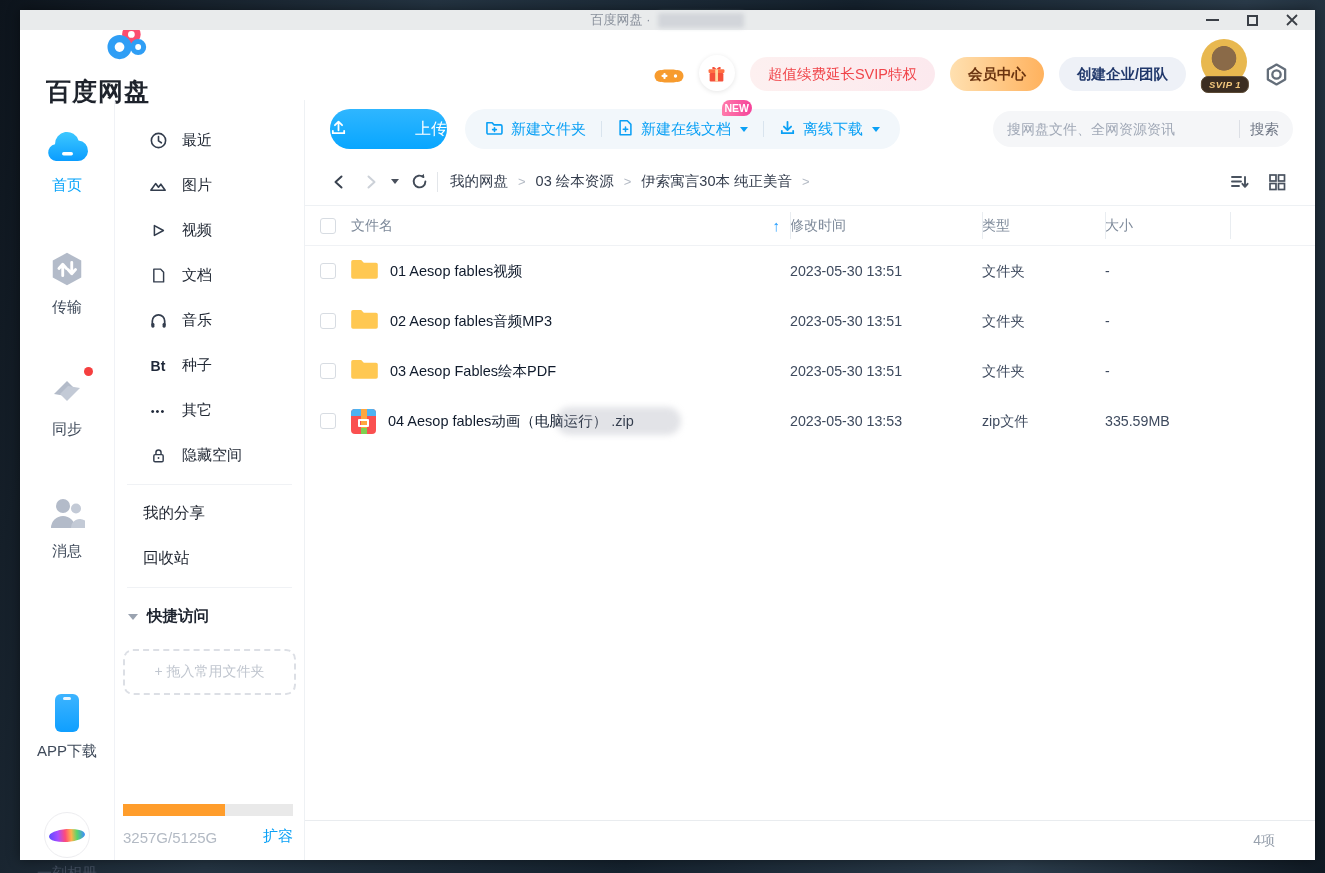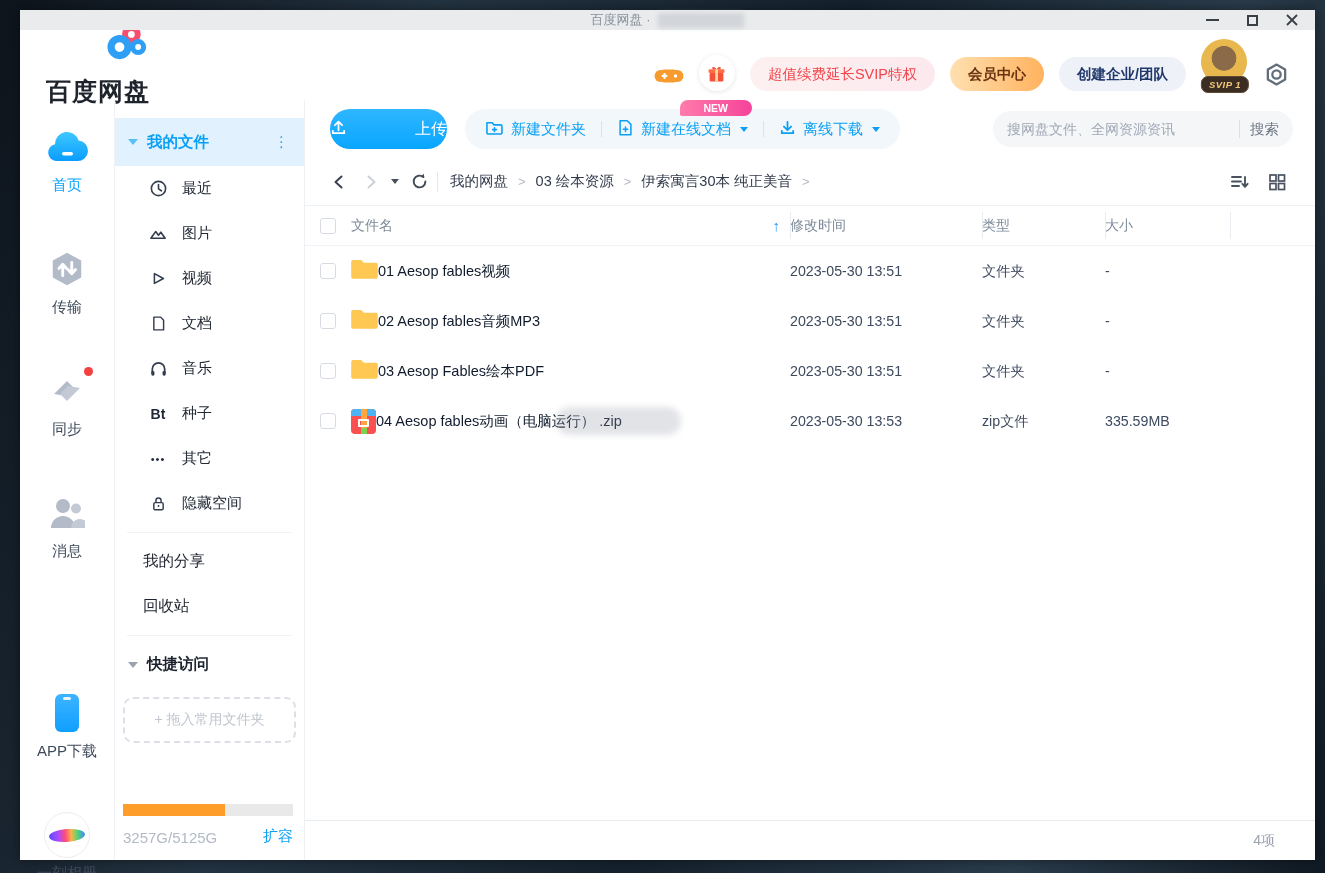--- a/index.html
+++ b/index.html
@@ -93,21 +93,21 @@
   .toolbar { height:58px; display:flex; align-items:center; padding:0 22px 0 25px; flex:0 0 auto; }
   .btn-upload { width:117px; height:40px; border-radius:21px; background:linear-gradient(180deg,#2fb6ff,#08a6ff);
     color:#fff; font-size:16px; display:flex; align-items:center; justify-content:space-between; gap:8px; cursor:pointer; }
   .tb-group { margin-left:18px; height:40px; border-radius:21px; background:#f2f7fb; display:flex;
     align-items:center; padding:0 20px; gap:15px; }
   .tb-item { display:flex; align-items:center; gap:7px; color:#0aa0f5; font-size:15px; cursor:pointer; position:relative; }
   .tb-sep { width:1px; height:16px; background:#d9e4ee; }
   .caret-dn { width:0; height:0; border-left:4.5px solid transparent; border-right:4.5px solid transparent;
     border-top:5.5px solid #0aa0f5; margin-left:2px; }
   .new-badge { position:absolute; top:-19px; right:-4px; background:linear-gradient(90deg,#ff7bab,#f5439a);
-    color:#fff; font-size:10.5px; font-weight:bold; padding:2px 24px; border-radius:9px 9px 9px 2px; }
+    color:#fff; font-size:10.5px; font-weight:bold; padding:2px 3px; border-radius:9px 9px 9px 2px; }
   .searchbox { margin-left:auto; width:300px; height:36px; border-radius:18px; background:#f5f6f8;
     display:flex; align-items:center; padding:0 14px; gap:10px; }
   .searchbox input { flex:1; border:none; outline:none; background:transparent; font-size:14px; color:#39414f;
     font-family:inherit; min-width:0; }
   .searchbox input::placeholder { color:#a0a8b6; }
   .search-sep { width:1px; height:18px; background:#dcdfe5; }
   .search-go { color:#6e7684; font-size:14.5px; cursor:pointer; white-space:nowrap; }
 
   .crumbrow { height:48px; display:flex; align-items:center; padding:0 28px 0 25px;
     border-bottom:1px solid #eef1f4; flex:0 0 auto; }
@@ -120,21 +120,21 @@
 
   .files-grid { display:grid; grid-template-columns:46px 1fr 192px 123px 125px 85px; align-items:center; }
   .fh { height:40px; border-bottom:1px solid #f0f2f5; color:#7e8a9a; font-size:14px; flex:0 0 auto; }
   .fh > div { height:100%; display:flex; align-items:center; position:relative; }
   .fh .fh-div::before { content:''; position:absolute; left:0; top:6px; bottom:6px; width:1px; background:#e9edf1; }
   .chkwrap { justify-content:center; }
   .checkbox { width:16px; height:16px; border:1.5px solid #d7dce2; border-radius:3px; background:#fff; cursor:pointer; }
   .sort-arrow { margin-left:auto; margin-right:10px; color:#1f9bff; font-size:15px; font-weight:bold; }
   .frow { height:50px; cursor:default; }
   .frow .chk { display:flex; justify-content:center; }
-  .fname { display:flex; align-items:center; gap:0; min-width:0; position:relative; }
+  .fname { display:flex; align-items:center; gap:12px; min-width:0; position:relative; }
   .fname .nm { font-size:14.5px; color:#101b2c; white-space:nowrap; overflow:hidden; text-overflow:ellipsis; }
   .fcell { font-size:14.2px; color:#3e4a5e; }
   .zip-ic { position:relative; width:25px; height:25px; border-radius:4px; overflow:hidden; background:#fa5050; flex:0 0 auto; }
   .zip-ic .top { position:absolute; top:0; left:0; right:0; height:7px; background:#4db3f2; }
   .zip-ic .stripe { position:absolute; top:0; bottom:0; left:9.5px; width:6px; background:#ffa63e; }
   .zip-ic .stripe-g { position:absolute; bottom:0; left:9.5px; width:6px; height:6px; background:#7ed04f; }
   .zip-ic .box { position:absolute; left:7px; top:10px; width:11px; height:8px; border:2px solid #fff; border-radius:1px; }
   .smudge { position:absolute; left:205px; top:-2px; width:125px; height:28px; border-radius:14px;
     background:rgba(150,156,168,.28); filter:blur(3px); pointer-events:none; }
   .filler { flex:1; }
@@ -292,25 +292,20 @@
                 <span></span>
                 <span></span>
               </div>
             <span class="red-dot"></span>
           </div>
           <span class="lbl">工具</span>
         </div>
       </nav>
 
       <aside class="sidenav">
-        <div class="sn-active">
-          <span class="caret"></span>
-          <span class="lbl">我的文件</span>
-          <span class="kebab">⋮</span>
-        </div>
         <div class="sn-item">
           <span class="ic">
             <svg width="19" height="19" viewBox="0 0 20 20">
                 <circle cx="10" cy="10" r="7.5" fill="none" stroke="#333d4d" stroke-width="1.7"></circle>
                 <path d="M10 5.8 V10.4 L13 12.4" fill="none" stroke="#333d4d" stroke-width="1.7" stroke-linecap="round"></path>
               </svg>
           </span>
           <span class="lbl">最近</span>
         </div>
         <div class="sn-item">

